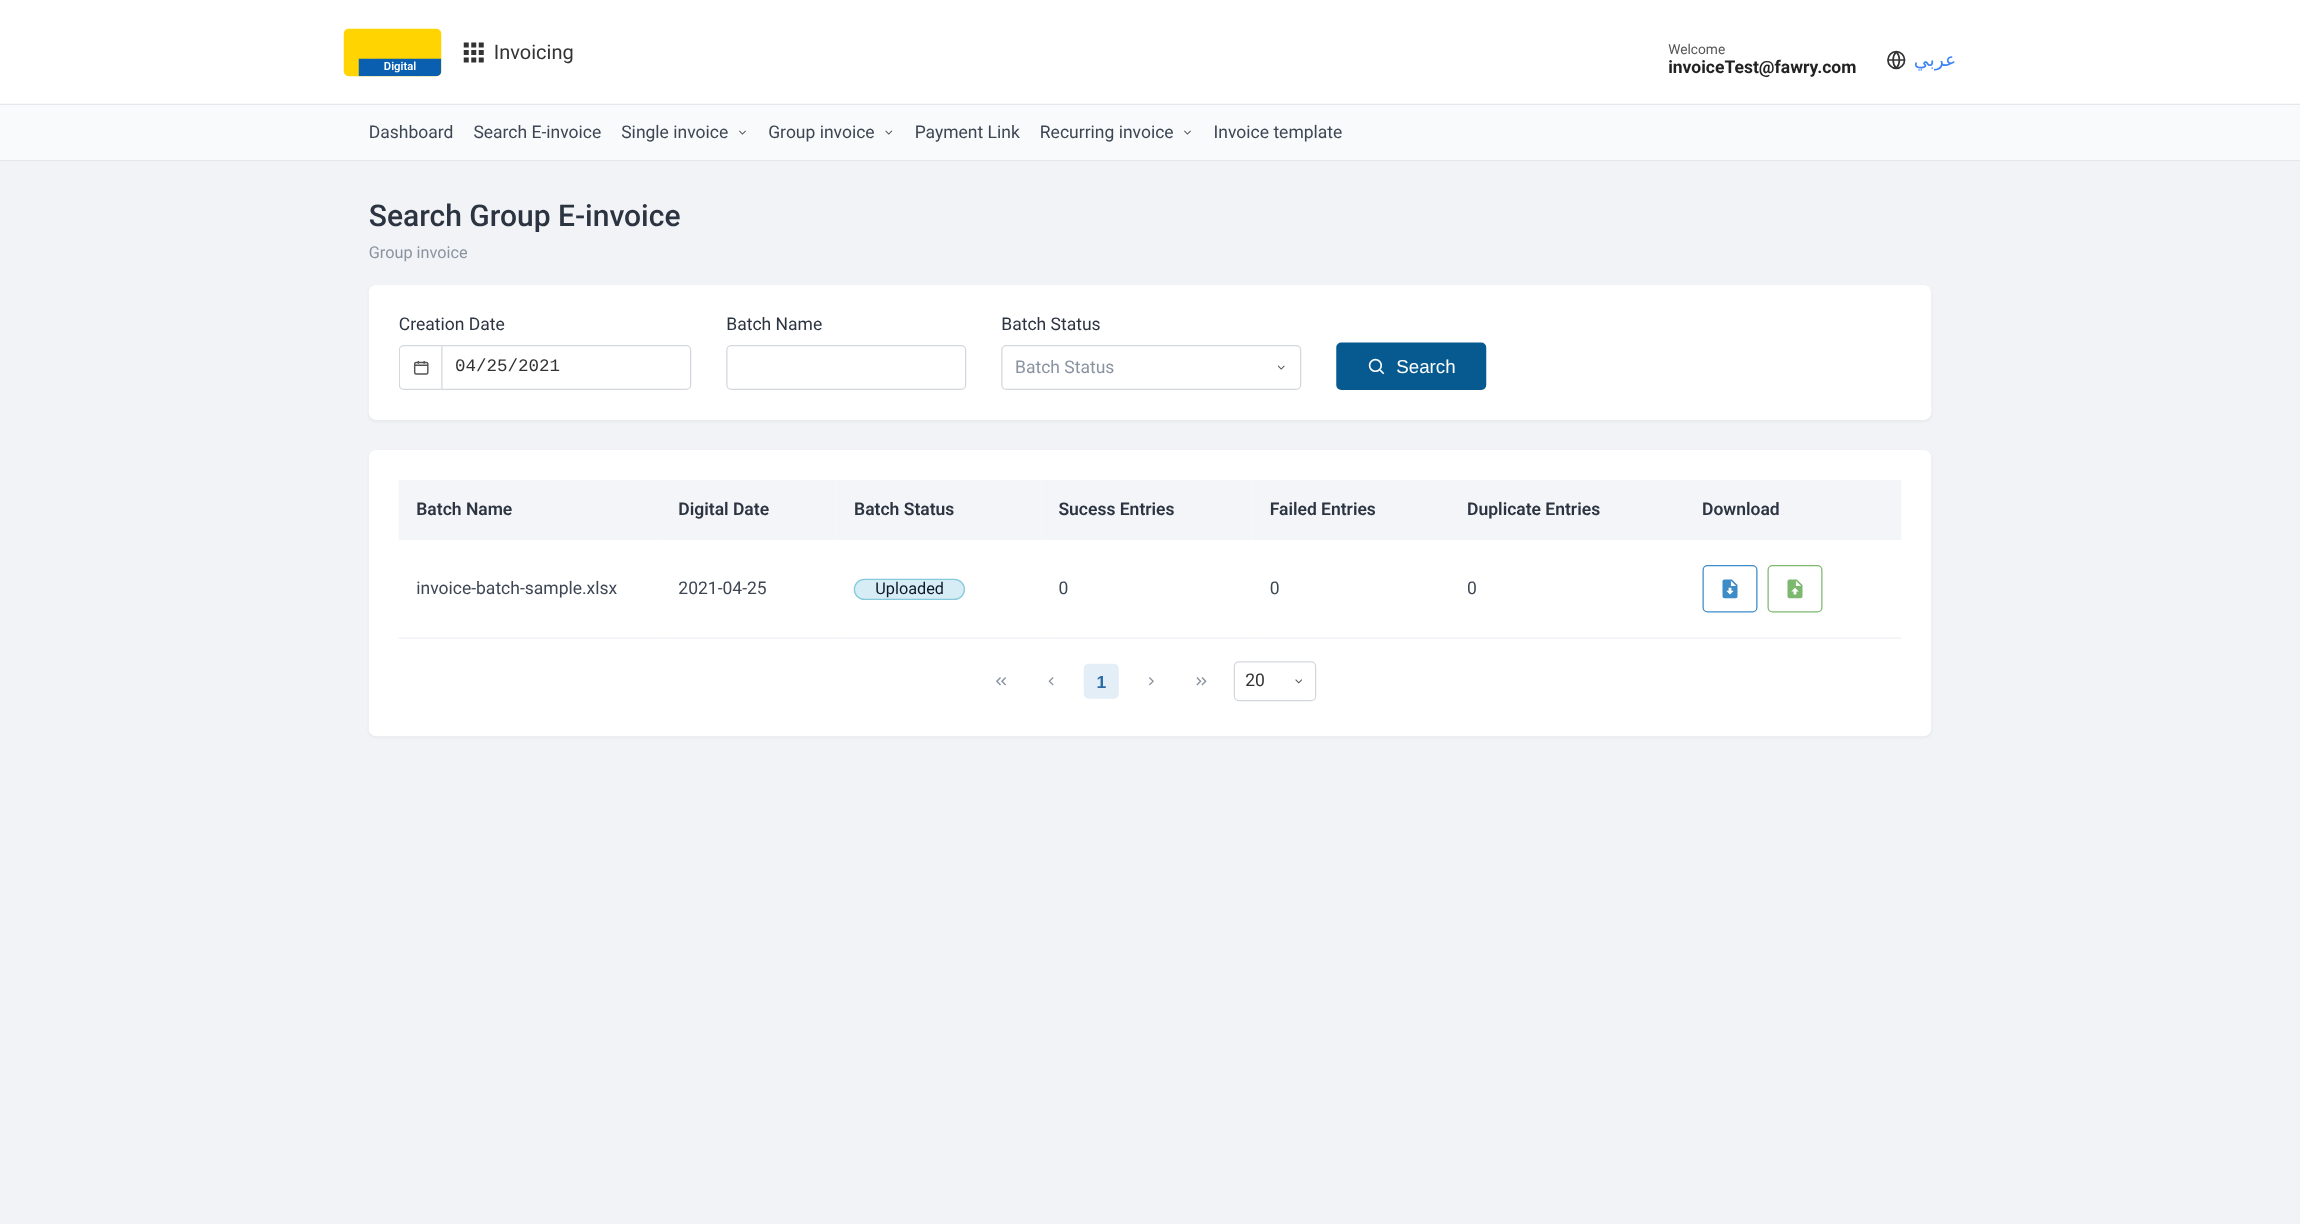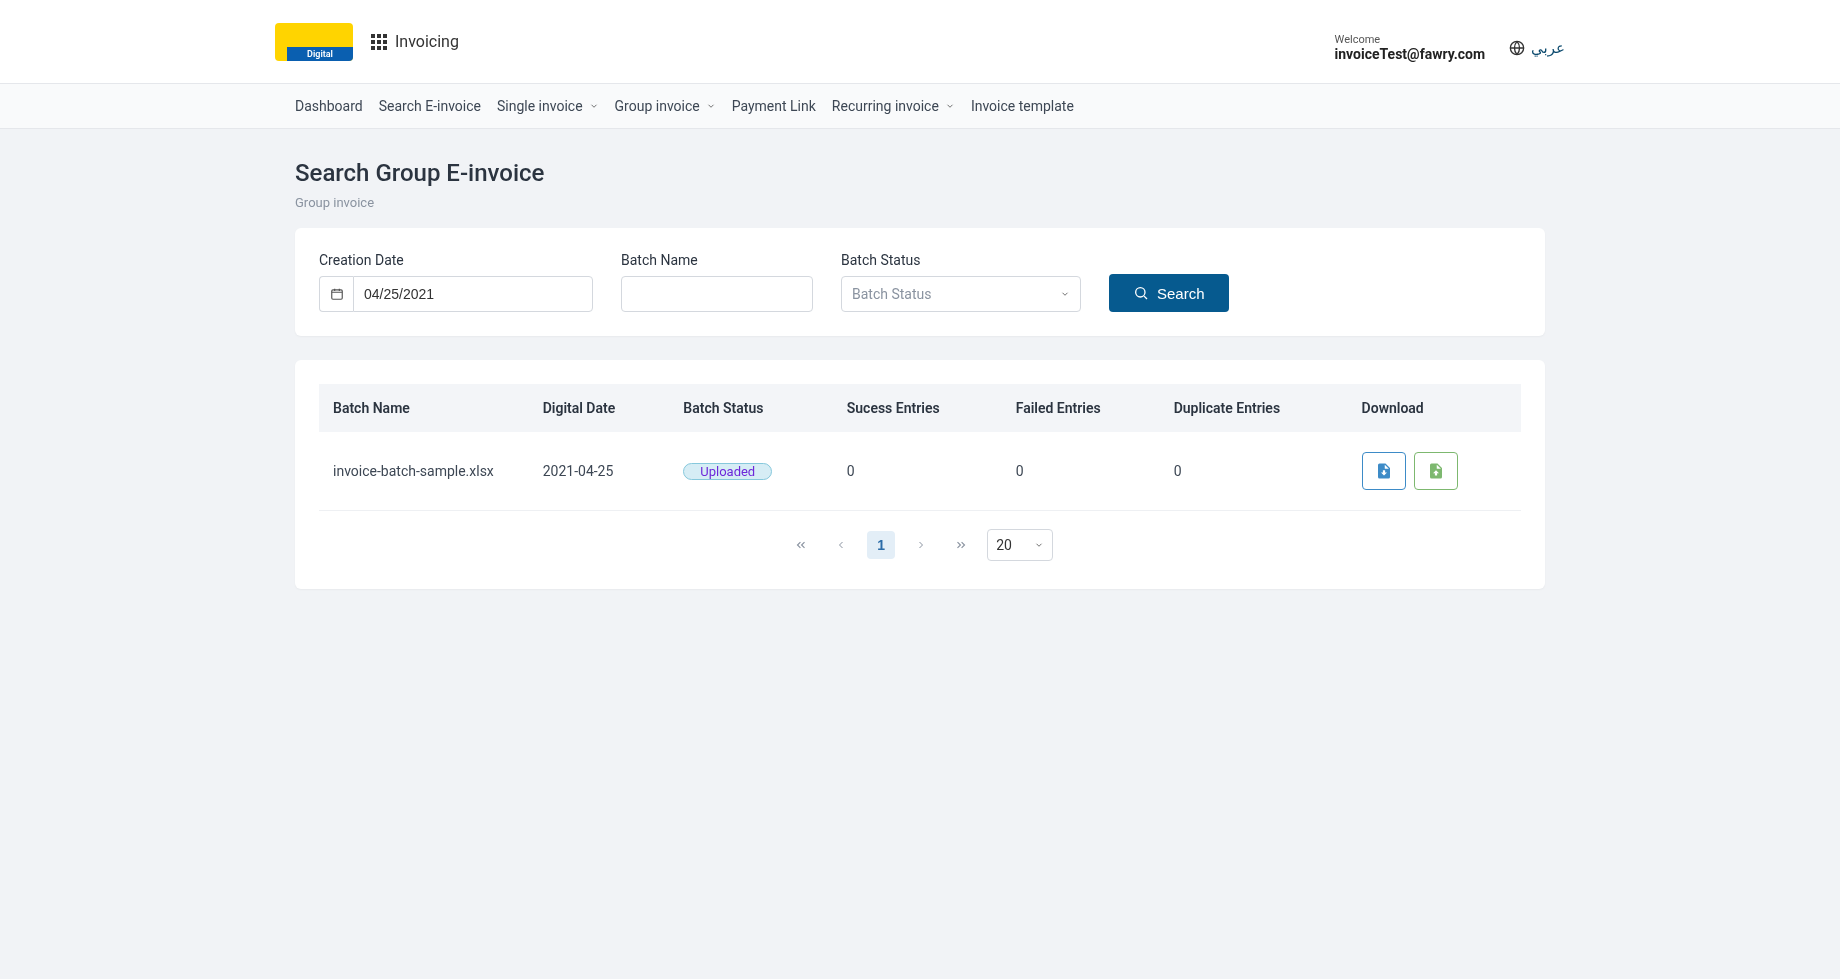--- a/index.html
+++ b/index.html
@@ -48,21 +48,21 @@
   }
   .app-title { display:flex; align-items:center; gap:8px; font-size:16px; color:#333; }
   .grid-icon {
     display:inline-grid; grid-template-columns:repeat(3,4px); grid-template-rows:repeat(3,4px); gap:2px;
   }
   .grid-icon span { background:#333; width:4px; height:4px; }
   .top-right { display:flex; align-items:center; gap:24px;margin-top:12px; }
   .welcome-block { text-align:left; }
   .welcome-label { font-size:11px; color:#555; }
   .welcome-email { font-size:14px; font-weight:700; color:#222; }
-  .lang { display:flex; align-items:center; gap:6px; font-size:15px; color:#0c4a6e; cursor:pointer; }
+  .lang { display:flex; align-items:center; gap:6px; font-size:15px; color:#3b82f6; cursor:pointer; }
   .globe { width:16px; height:16px; }
 
   .navbar {
     background:#f9fafb;
     border-bottom:1px solid #e5e7eb;
   }
   .navbar-inner {
     max-width:1290px; margin:0 auto;
     display:flex; gap:16px; padding:14px 20px;
   }
@@ -86,37 +86,37 @@
   .input, .select, .date-group input {
     height:36px; border:1px solid #d4d8de; border-radius:4px;
     padding:0 10px; font-size:14px; color:#333; background:#fff;
   }
   .date-group { display:flex; }
   .date-group .date-icon-box {
     width:34px; height:36px; border:1px solid #d4d8de; border-right:none;
     border-radius:4px 0 0 4px; display:flex; align-items:center; justify-content:center;
     background:#fff;
   }
-  .date-group input { border-radius:0 4px 4px 0; width:240px; }
+  .date-group input { border-radius:0 4px 4px 0; width:200px;font-family:Liberation Mono, monospace; }
   .input.batchname { width:192px; }
   .select-wrap { position:relative; width:240px; }
   .select-wrap .select { width:100%; color:#8a93a0; text-align:left; display:flex; align-items:center; justify-content:space-between; padding-right:10px; cursor:pointer; }
   .btn-search {
     background:#065a8f; color:#fff; border:none; border-radius:4px;
     height:38px; padding:0 24px; font-size:15px; display:flex; align-items:center; gap:8px; cursor:pointer;
   }
 
   .table-card { padding:24px; }
   table { width:100%; border-collapse:collapse; }
   thead tr { background:#f3f5f8; }
   th { text-align:left; padding:16px 14px; font-size:14px; color:#2b3440; font-weight:600; }
   td { padding:20px 14px; font-size:14px; color:#3d4754; border-bottom:1px solid #eef0f3; vertical-align:middle; }
   .badge {
     display:inline-block; padding:0 16px; border-radius:999px;
-    background:#d6edf5; border:1px solid #86c8dc; color:#6d28d9; font-size:13px;
+    background:#d6edf5; border:1px solid #86c8dc; color:#0f172a; font-size:13px;
   }
   .dl-buttons { display:flex; gap:8px; }
   .icon-btn {
     width:44px; height:38px; border:1px solid; border-radius:4px;
     display:flex; align-items:center; justify-content:center; cursor:pointer; background:#fff;
   }
   .icon-btn.blue { border-color:#3d8bc7; color:#3d8bc7; }
   .icon-btn.green { border-color:#7db86f; color:#7db86f; }
 
   .pagination {

